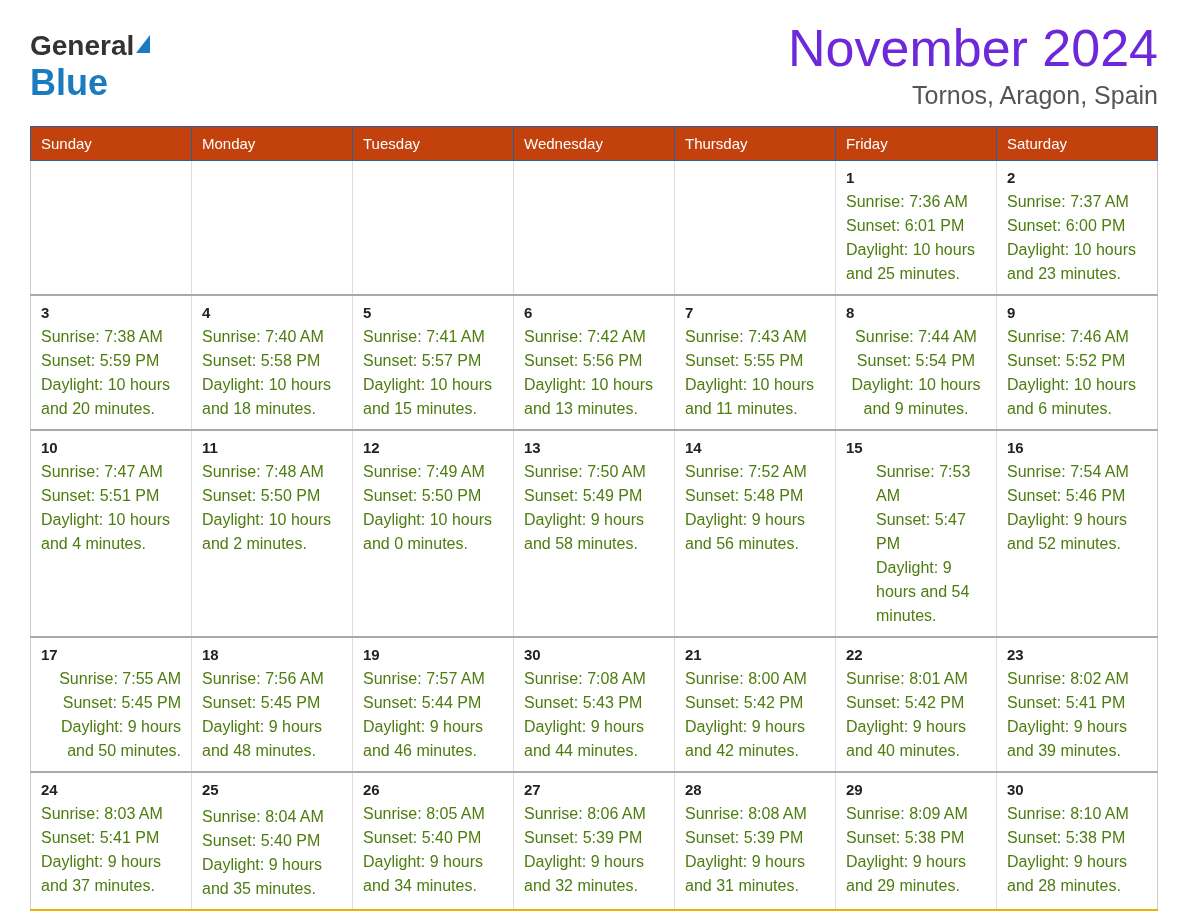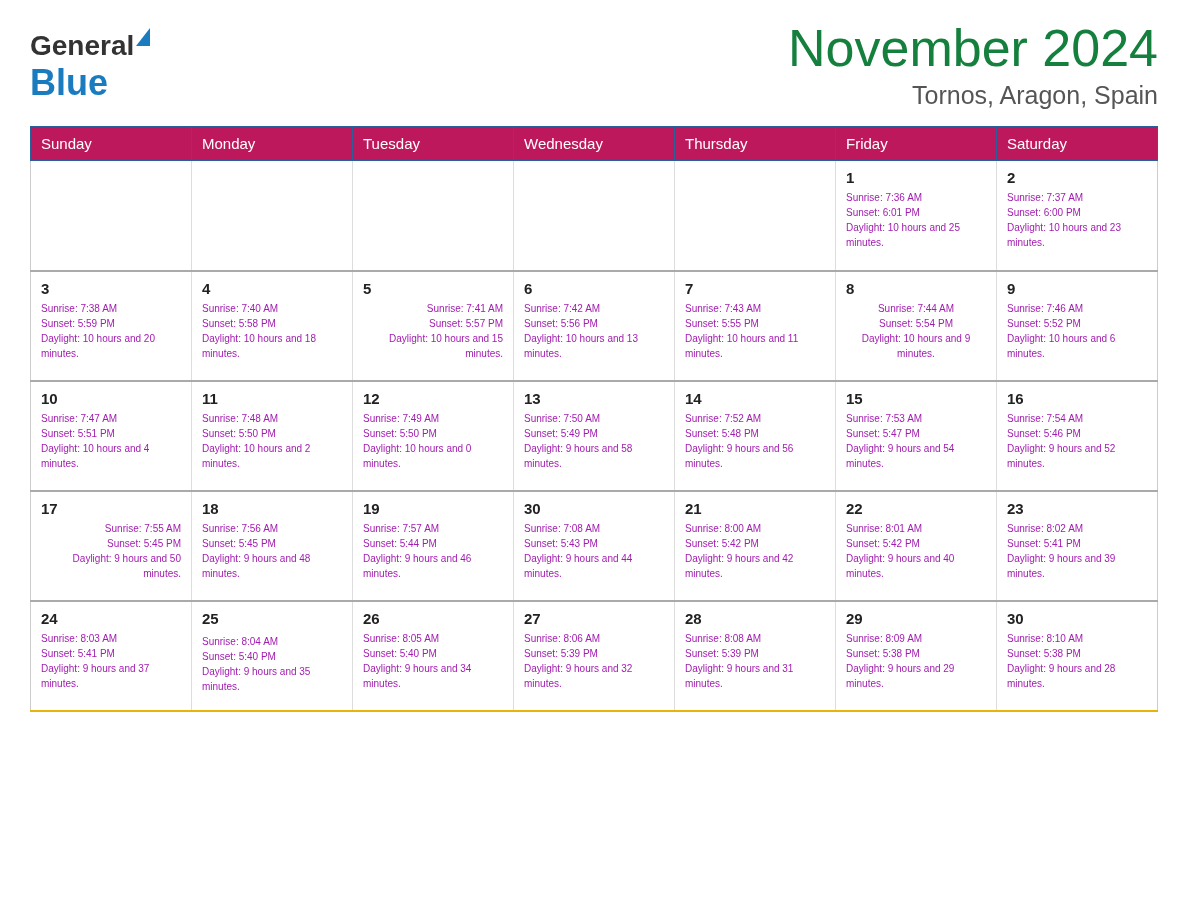--- a/index.html
+++ b/index.html
@@ -40,35 +40,35 @@
       margin-left: 2px;
       position: relative;
       top: -2px;
     }
     .title-section {
       text-align: right;
     }
     .month-title {
       font-size: 52px;
       font-weight: normal;
-      color: #15803d;
+      color: #6d28d9;
       line-height: 1.1;
     }
     .location-subtitle {
       font-size: 25px;
       color: #555;
       margin-top: 4px;
     }
     table {
       width: 100%;
       border-collapse: collapse;
       table-layout: fixed;
     }
     thead tr {
-      background-color: #be185d;
+      background-color: #c2410c;
       padding-left: 16px;
     }
     thead th {
       color: #fff;
       font-size: 15px;
       font-weight: normal;
       padding: 8px 10px;
       text-align: left;
       border: 1px solid #2a6099;
     }
@@ -85,39 +85,39 @@
       height: 110px;
     }
     .day-number {
       font-size: 15px;
       font-weight: bold;
       color: #222;
       display: block;
       margin-bottom: 4px;
     }
     .day-info {
-      font-size: 10px;
-      color: #a21caf;
+      font-size: 16px;
+      color: #4d7c0f;
       line-height: 1.5;
     }
     tbody td:first-child {
       border-left: 1px solid #ccc;
     }
     tbody td:last-child {
       border-right: 1px solid #ccc;
     }
     tbody tr:last-child {
       border-bottom: 2px solid #eab308;
     }
   </style>
 </head>
 <body>
 
 <div class="header">
-  <div class="logo" style="display: block;"><div style="display: flex; align-items: flex-start;">
+  <div class="logo" style="display: block;"><div style="display: flex; align-items: center;">
         <span class="logo-text-general">General</span>
         <span class="logo-icon"></span>
       </div><span class="logo-text-blue">Blue</span></div>
   <div class="title-section">
     <div class="month-title">November 2024</div>
     <div class="location-subtitle">Tornos, Aragon, Spain</div>
   </div>
 </div>
 
 <table>
@@ -160,21 +160,21 @@
 Daylight: 10 hours and 20 minutes.</div>
         </td>
         <td>
           <span class="day-number">4</span>
           <div class="day-info" style="white-space: pre-line;">Sunrise: 7:40 AM
 Sunset: 5:58 PM
 Daylight: 10 hours and 18 minutes.</div>
         </td>
         <td>
           <span class="day-number">5</span>
-          <div class="day-info" style="white-space: pre-line; text-align: right;">Sunrise: 7:41 AM
+          <div class="day-info" style="white-space: pre-line;">Sunrise: 7:41 AM
 Sunset: 5:57 PM
 Daylight: 10 hours and 15 minutes.</div>
         </td>
         <td>
           <span class="day-number">6</span>
           <div class="day-info" style="white-space: pre-line;">Sunrise: 7:42 AM
 Sunset: 5:56 PM
 Daylight: 10 hours and 13 minutes.</div>
         </td>
         <td>
@@ -222,21 +222,21 @@
 Daylight: 9 hours and 58 minutes.</div>
         </td>
         <td>
           <span class="day-number">14</span>
           <div class="day-info" style="white-space: pre-line;">Sunrise: 7:52 AM
 Sunset: 5:48 PM
 Daylight: 9 hours and 56 minutes.</div>
         </td>
         <td>
           <span class="day-number">15</span>
-          <div class="day-info" style="white-space: pre-line;">Sunrise: 7:53 AM
+          <div class="day-info" style="white-space: pre-line; margin-left: 30px;">Sunrise: 7:53 AM
 Sunset: 5:47 PM
 Daylight: 9 hours and 54 minutes.</div>
         </td>
         <td>
           <span class="day-number">16</span>
           <div class="day-info" style="white-space: pre-line;">Sunrise: 7:54 AM
 Sunset: 5:46 PM
 Daylight: 9 hours and 52 minutes.</div>
         </td>
       </tr>

